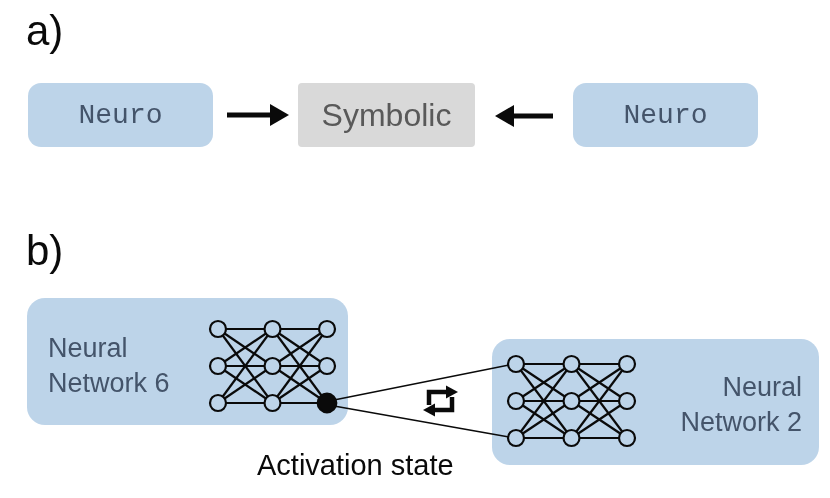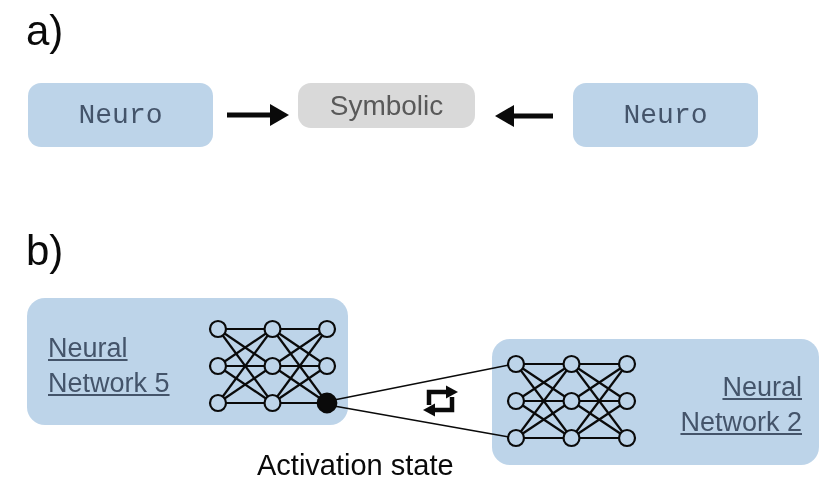--- a/index.html
+++ b/index.html
@@ -11,30 +11,29 @@
     position:absolute; font-size:42px; line-height:1.1; color:var(--ink,#0a0a0a);
   }
   #panel-a-label { left:26px; top:8px; }
   #panel-b-label { left:26px; top:228px; }
 
   .box { position:absolute; display:flex; align-items:center; justify-content:center; }
   .box.blue { background:var(--box-blue,#bdd4e9); color:var(--text-dark-blue,#44546a);font-family:Liberation Mono, monospace; }
   .box.gray { background:var(--box-gray,#d9d9d9); color:var(--text-gray,#595959); }
 
   #neuro-left-box  { left:28px;  top:83px; width:185px; height:64px; border-radius:13px; font-size:28px; }
-  #symbolic-box    { left:298px; top:83px; width:177px; height:45px; border-radius:13px; font-size:28px; }
+  #symbolic-box    { left:298px; top:83px; width:177px; height:64px; border-radius:4px; font-size:32px; }
   #neuro-right-box { left:573px; top:83px; width:185px; height:64px; border-radius:13px; font-size:28px; }
 
   #nn1-box { left:27px;  top:298px; width:321px; height:127px; border-radius:18px; }
   #nn2-box { left:492px; top:339px; width:327px; height:126px; border-radius:18px; }
 
   .nn-label {
     position:absolute; font-size:27px; line-height:35px;
     color:var(--text-dark-blue,#44546a);
-    text-decoration:underline;
   }
   #nn1-label { left:48px; top:331px; text-align:left; }
   #nn2-label { left:620px; top:370px; width:182px; text-align:right; }
   .nn-label span { display:block; }
 
   #activation-label {
     position:absolute; left:257px; top:449px; font-size:29px; color:var(--ink,#0a0a0a);
   }
 
   .artwork {
@@ -143,21 +142,21 @@
         <circle cx="571.5" cy="401" r="8" fill="var(--box-blue)" stroke="var(--ink)" stroke-width="2.2"></circle>
         <circle cx="571.5" cy="438" r="8" fill="var(--box-blue)" stroke="var(--ink)" stroke-width="2.2"></circle>
         <circle cx="627" cy="364" r="8" fill="var(--box-blue)" stroke="var(--ink)" stroke-width="2.2"></circle>
         <circle cx="627" cy="401" r="8" fill="var(--box-blue)" stroke="var(--ink)" stroke-width="2.2"></circle>
         <circle cx="627" cy="438" r="8" fill="var(--box-blue)" stroke="var(--ink)" stroke-width="2.2"></circle>
       </g>
   </svg>
 
   <div class="nn-label" id="nn1-label">
     <span>Neural</span>
-    <span>Network 5</span>
+    <span>Network 6</span>
   </div>
 
   <div class="nn-label" id="nn2-label">
     <span>Neural</span>
     <span>Network 2</span>
   </div>
 
   <div id="activation-label">Activation state</div>
 
 </div>

